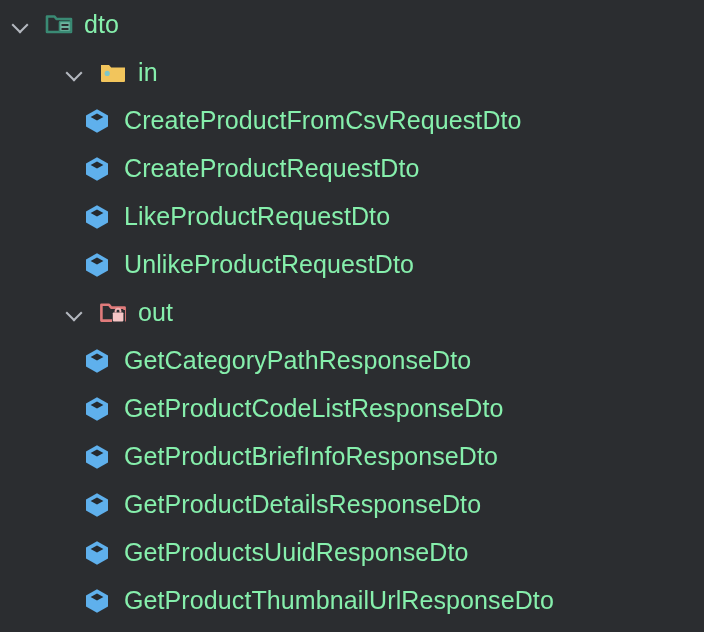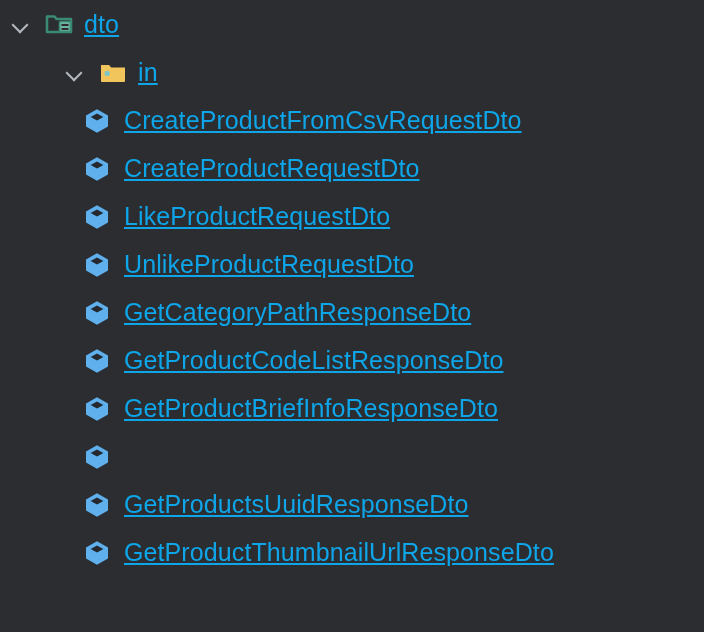--- a/index.html
+++ b/index.html
@@ -63,23 +63,22 @@
     flex: 0 0 30px;
     margin-right: 10px;
     display: block;
   }
   .icon svg { display: block; width: 30px; height: 30px; }
 
   
   .label {
     font-size: 25px;
     line-height: 30px;
-    color: #0ea5e9;
+    color: #86efac;
     letter-spacing: 0.1px;
-    text-decoration: underline;
   }
 
   
   .row.lvl-2 .icon { margin-right: 12px; }
 </style>
 </head>
 <body>
 
 <div id="tree">
 
@@ -141,20 +140,32 @@
   <div class="row lvl-2">
     <span class="icon">
       <svg viewBox="0 0 30 30" xmlns="http://www.w3.org/2000/svg">
         <path d="M15 4.2 L26 10.4 V21.6 L15 27.8 L4 21.6 V10.4 Z" fill="#5fb0ec"></path>
         <path d="M15 8.4 L21.4 12 L15 15.6 L8.6 12 Z" fill="#25292e"></path>
       </svg>
     </span>
     <span class="label">UnlikeProductRequestDto</span>
   </div>
 
+  <div class="row lvl-1">
+    <span class="chevron"></span>
+    <span class="icon">
+      <svg viewBox="0 0 30 30" xmlns="http://www.w3.org/2000/svg">
+        <path d="M3.4 7.8 h7.6 l2.2 2.8 H26.6 v13 H3.4 Z" fill="none" stroke="#e07b7b" stroke-width="2.6" stroke-linejoin="round"></path>
+        <rect x="14" y="13" width="13" height="12" fill="#2b2d30"></rect>
+        <path d="M17.6 15.6 v-1.5 a2.4 2.4 0 0 1 4.8 0 v1.5" fill="none" stroke="#f0b4b4" stroke-width="2"></path>
+        <rect x="14.8" y="15.4" width="10.6" height="9" rx="0.8" fill="#f5c6c6"></rect>
+      </svg>
+    </span>
+    <span class="label">out</span>
+  </div>
 
   <div class="row lvl-2">
     <span class="icon">
       <svg viewBox="0 0 30 30" xmlns="http://www.w3.org/2000/svg">
         <path d="M15 4.2 L26 10.4 V21.6 L15 27.8 L4 21.6 V10.4 Z" fill="#5fb0ec"></path>
         <path d="M15 8.4 L21.4 12 L15 15.6 L8.6 12 Z" fill="#25292e"></path>
       </svg>
     </span>
     <span class="label">GetCategoryPathResponseDto</span>
   </div>
@@ -179,20 +190,21 @@
     <span class="label">GetProductBriefInfoResponseDto</span>
   </div>
 
   <div class="row lvl-2">
     <span class="icon">
       <svg viewBox="0 0 30 30" xmlns="http://www.w3.org/2000/svg">
         <path d="M15 4.2 L26 10.4 V21.6 L15 27.8 L4 21.6 V10.4 Z" fill="#5fb0ec"></path>
         <path d="M15 8.4 L21.4 12 L15 15.6 L8.6 12 Z" fill="#25292e"></path>
       </svg>
     </span>
+    <span class="label">GetProductDetailsResponseDto</span>
   </div>
 
   <div class="row lvl-2">
     <span class="icon">
       <svg viewBox="0 0 30 30" xmlns="http://www.w3.org/2000/svg">
         <path d="M15 4.2 L26 10.4 V21.6 L15 27.8 L4 21.6 V10.4 Z" fill="#5fb0ec"></path>
         <path d="M15 8.4 L21.4 12 L15 15.6 L8.6 12 Z" fill="#25292e"></path>
       </svg>
     </span>
     <span class="label">GetProductsUuidResponseDto</span>

